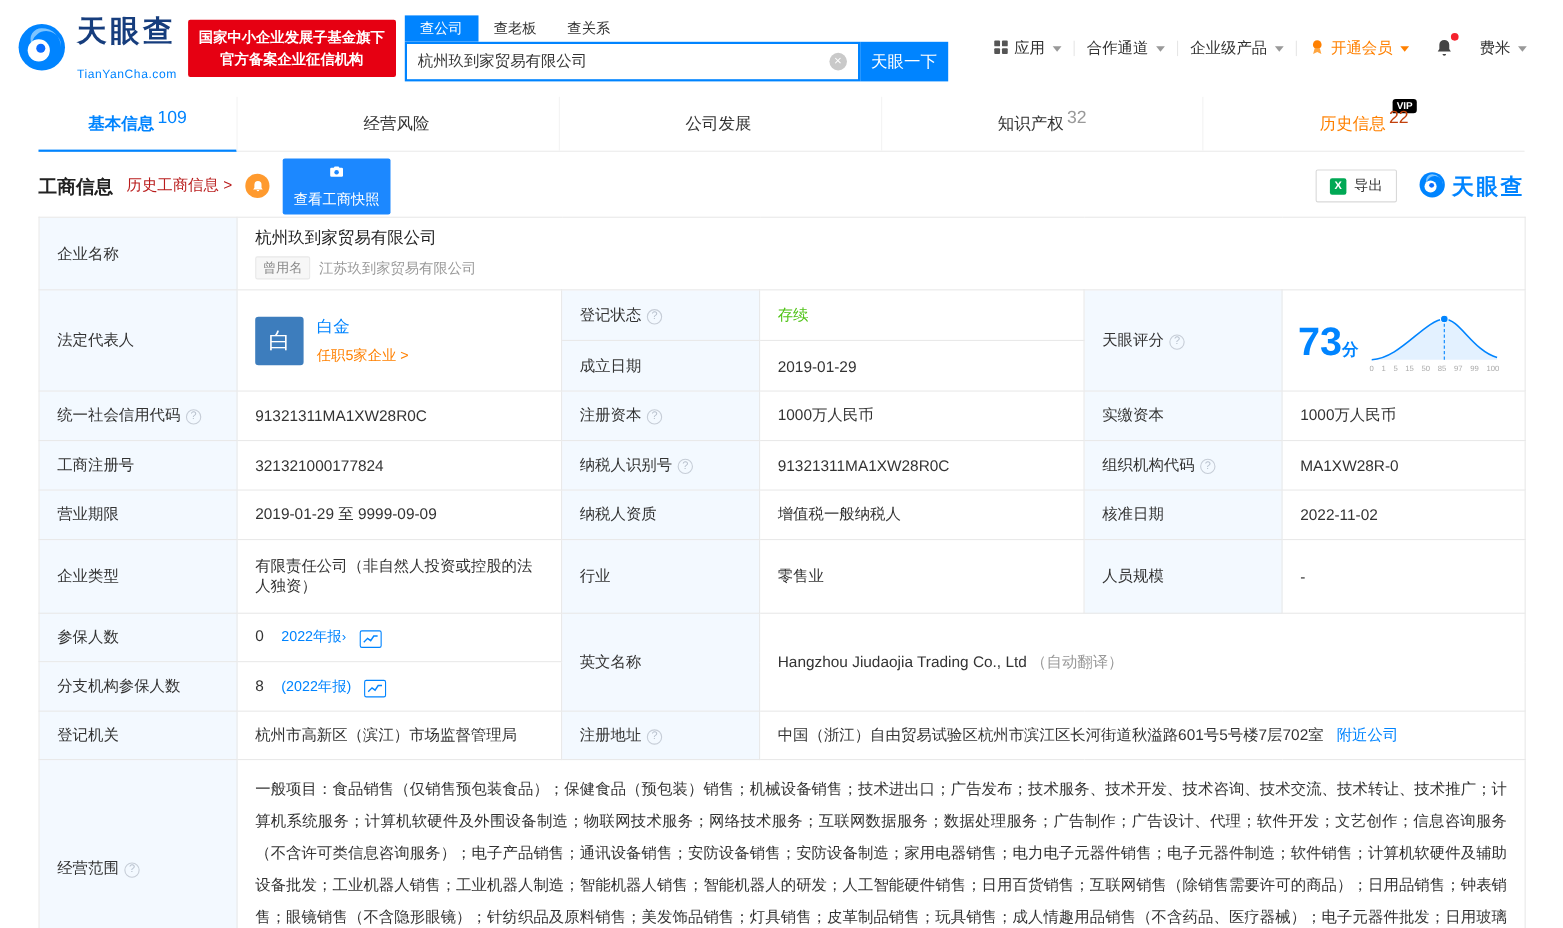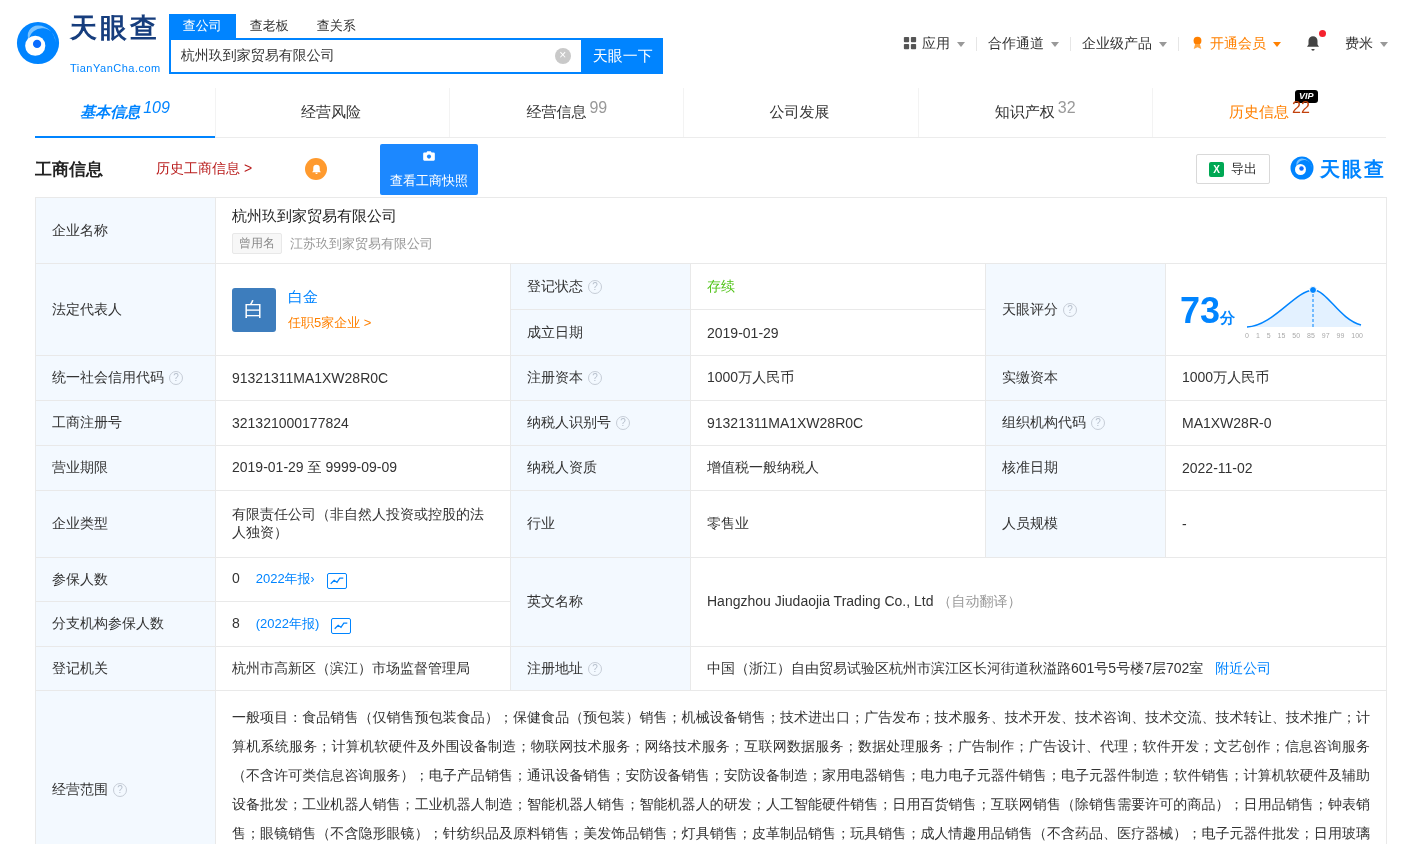--- a/index.html
+++ b/index.html
@@ -31,31 +31,31 @@
   .caret { width:0; height:0; border-left:4px solid transparent; border-right:4px solid transparent; border-top:5px solid #999; margin-left:2px; }
   .vip-nav { color:#ff8000; }
   .vip-nav .caret { border-top-color:#ff8000; }
   .bell-wrap { position:relative; padding:0 12px; cursor:pointer; display:flex; align-items:center; }
   .red-dot { position:absolute; top:-4px; right:8px; width:7px; height:7px; border-radius:50%; background:#f5222d; }
   
   .tab-bar { display:flex; height:50px; margin:0 35px; border-bottom:1px solid #ececec; }
   .tab { flex:1; display:flex; align-items:center; justify-content:center; font-size:15px; color:#333;
     cursor:pointer; position:relative; border-left:1px solid #f3f3f3; }
   .tab.first { border-left:none; flex:0 0 180px; }
-  .tab.active { color:#0084ff; font-weight:bold;font-style:italic; }
+  .tab.active { color:#0084ff; font-weight:bold; }
   .tab.active:after { content:""; position:absolute; left:0; right:0; bottom:-1px; height:2px; background:#0084ff; }
   .tab-count { font-size:16px; color:#999; margin-left:3px; font-weight:normal; position:relative; top:-5px; }
   .tab.active .tab-count { color:#0084ff; }
   .tab.history { color:#ff8000; }
   .tab.history .tab-count { color:#c2410c; }
   .count-wrap { position:relative; display:inline-block; }
   .vip-badge { position:absolute; top:-14px; left:6px; background:#000000; color:#fff; font-size:9px;
-    font-weight:bold; padding:0 4px; line-height:13px; border-radius:3px 3px 3px 0;font-style:italic; }
+    font-weight:bold; padding:0 4px; line-height:13px; border-radius:3px 3px 3px 0; }
   
-  .section-header { display:flex; align-items:center; margin:14px 35px 11px; height:34px;gap:41px; }
+  .section-header { display:flex; align-items:center; margin:14px 35px 11px; height:34px; }
   .section-title { font-size:17px; font-weight:bold; color:#222; }
   .history-link { margin-left:12px; font-size:14px; color:#b91c1c; cursor:pointer; }
   .bell-circle { margin-left:12px; width:22px; height:22px; border-radius:50%; background:#ff9a2e;
     display:flex; align-items:center; justify-content:center; cursor:pointer; flex:0 0 22px; }
   .snapshot-btn { margin-left:12px; display:flex; align-items:center; gap:6px; background:#1c88ff; color:#fff;
     border:none; font-size:13px; padding:5px 10px; border-radius:2px; cursor:pointer; font-family:inherit;flex-direction:column; }
   .right-tools { margin-left:auto; display:flex; align-items:center; gap:20px; }
   .export-btn { display:flex; align-items:center; gap:7px; border:1px solid #d9d9d9; background:#fff;
     padding:5px 12px; border-radius:2px; font-size:13px; color:#333; cursor:pointer; font-family:inherit; }
   .excel-ico { width:15px; height:15px; background:#00a854; border-radius:2px; color:#fff; font-size:10px;
@@ -105,20 +105,24 @@
         <path d="M24 5 A19 19 0 0 1 43 24 A14 14 0 0 0 14 21 A11 11 0 0 1 24 5" fill="#7cc4ff"></path>
         <circle cx="21" cy="27" r="11" fill="#fff"></circle>
         <circle cx="23" cy="25" r="4.5" fill="#0a6cff"></circle>
       </svg>
     </span>
     <span>
       <div class="logo-cn">天眼查</div>
       <div class="logo-en">TianYanCha.com</div>
     </span>
   </div>
+  <div class="red-badge">
+    <div>国家中小企业发展子基金旗下</div>
+    <div>官方备案企业征信机构</div>
+  </div>
   <div class="search-block">
     <div class="search-tabs">
       <span class="search-tab active">查公司</span>
       <span class="search-tab">查老板</span>
       <span class="search-tab">查关系</span>
     </div>
     <div class="search-row">
       <div class="search-input-wrap">
         <input class="search-input" value="杭州玖到家贸易有限公司" style="">
         <span class="clear-btn">×</span>
@@ -176,24 +180,20 @@
 </header>
 
 <nav class="tab-bar">
   <div class="tab first active">
     <span>基本信息</span>
     <span class="tab-count">109</span>
   </div>
   <div class="tab">
     <span>经营风险</span>
     <span class="tab-count"></span>
-  </div>
-  <div class="tab">
-    <span>经营信息</span>
-    <span class="tab-count">99</span>
   </div>
   <div class="tab">
     <span>公司发展</span>
     <span class="tab-count"></span>
   </div>
   <div class="tab">
     <span>知识产权</span>
     <span class="tab-count">32</span>
   </div>
   <div class="tab history">

